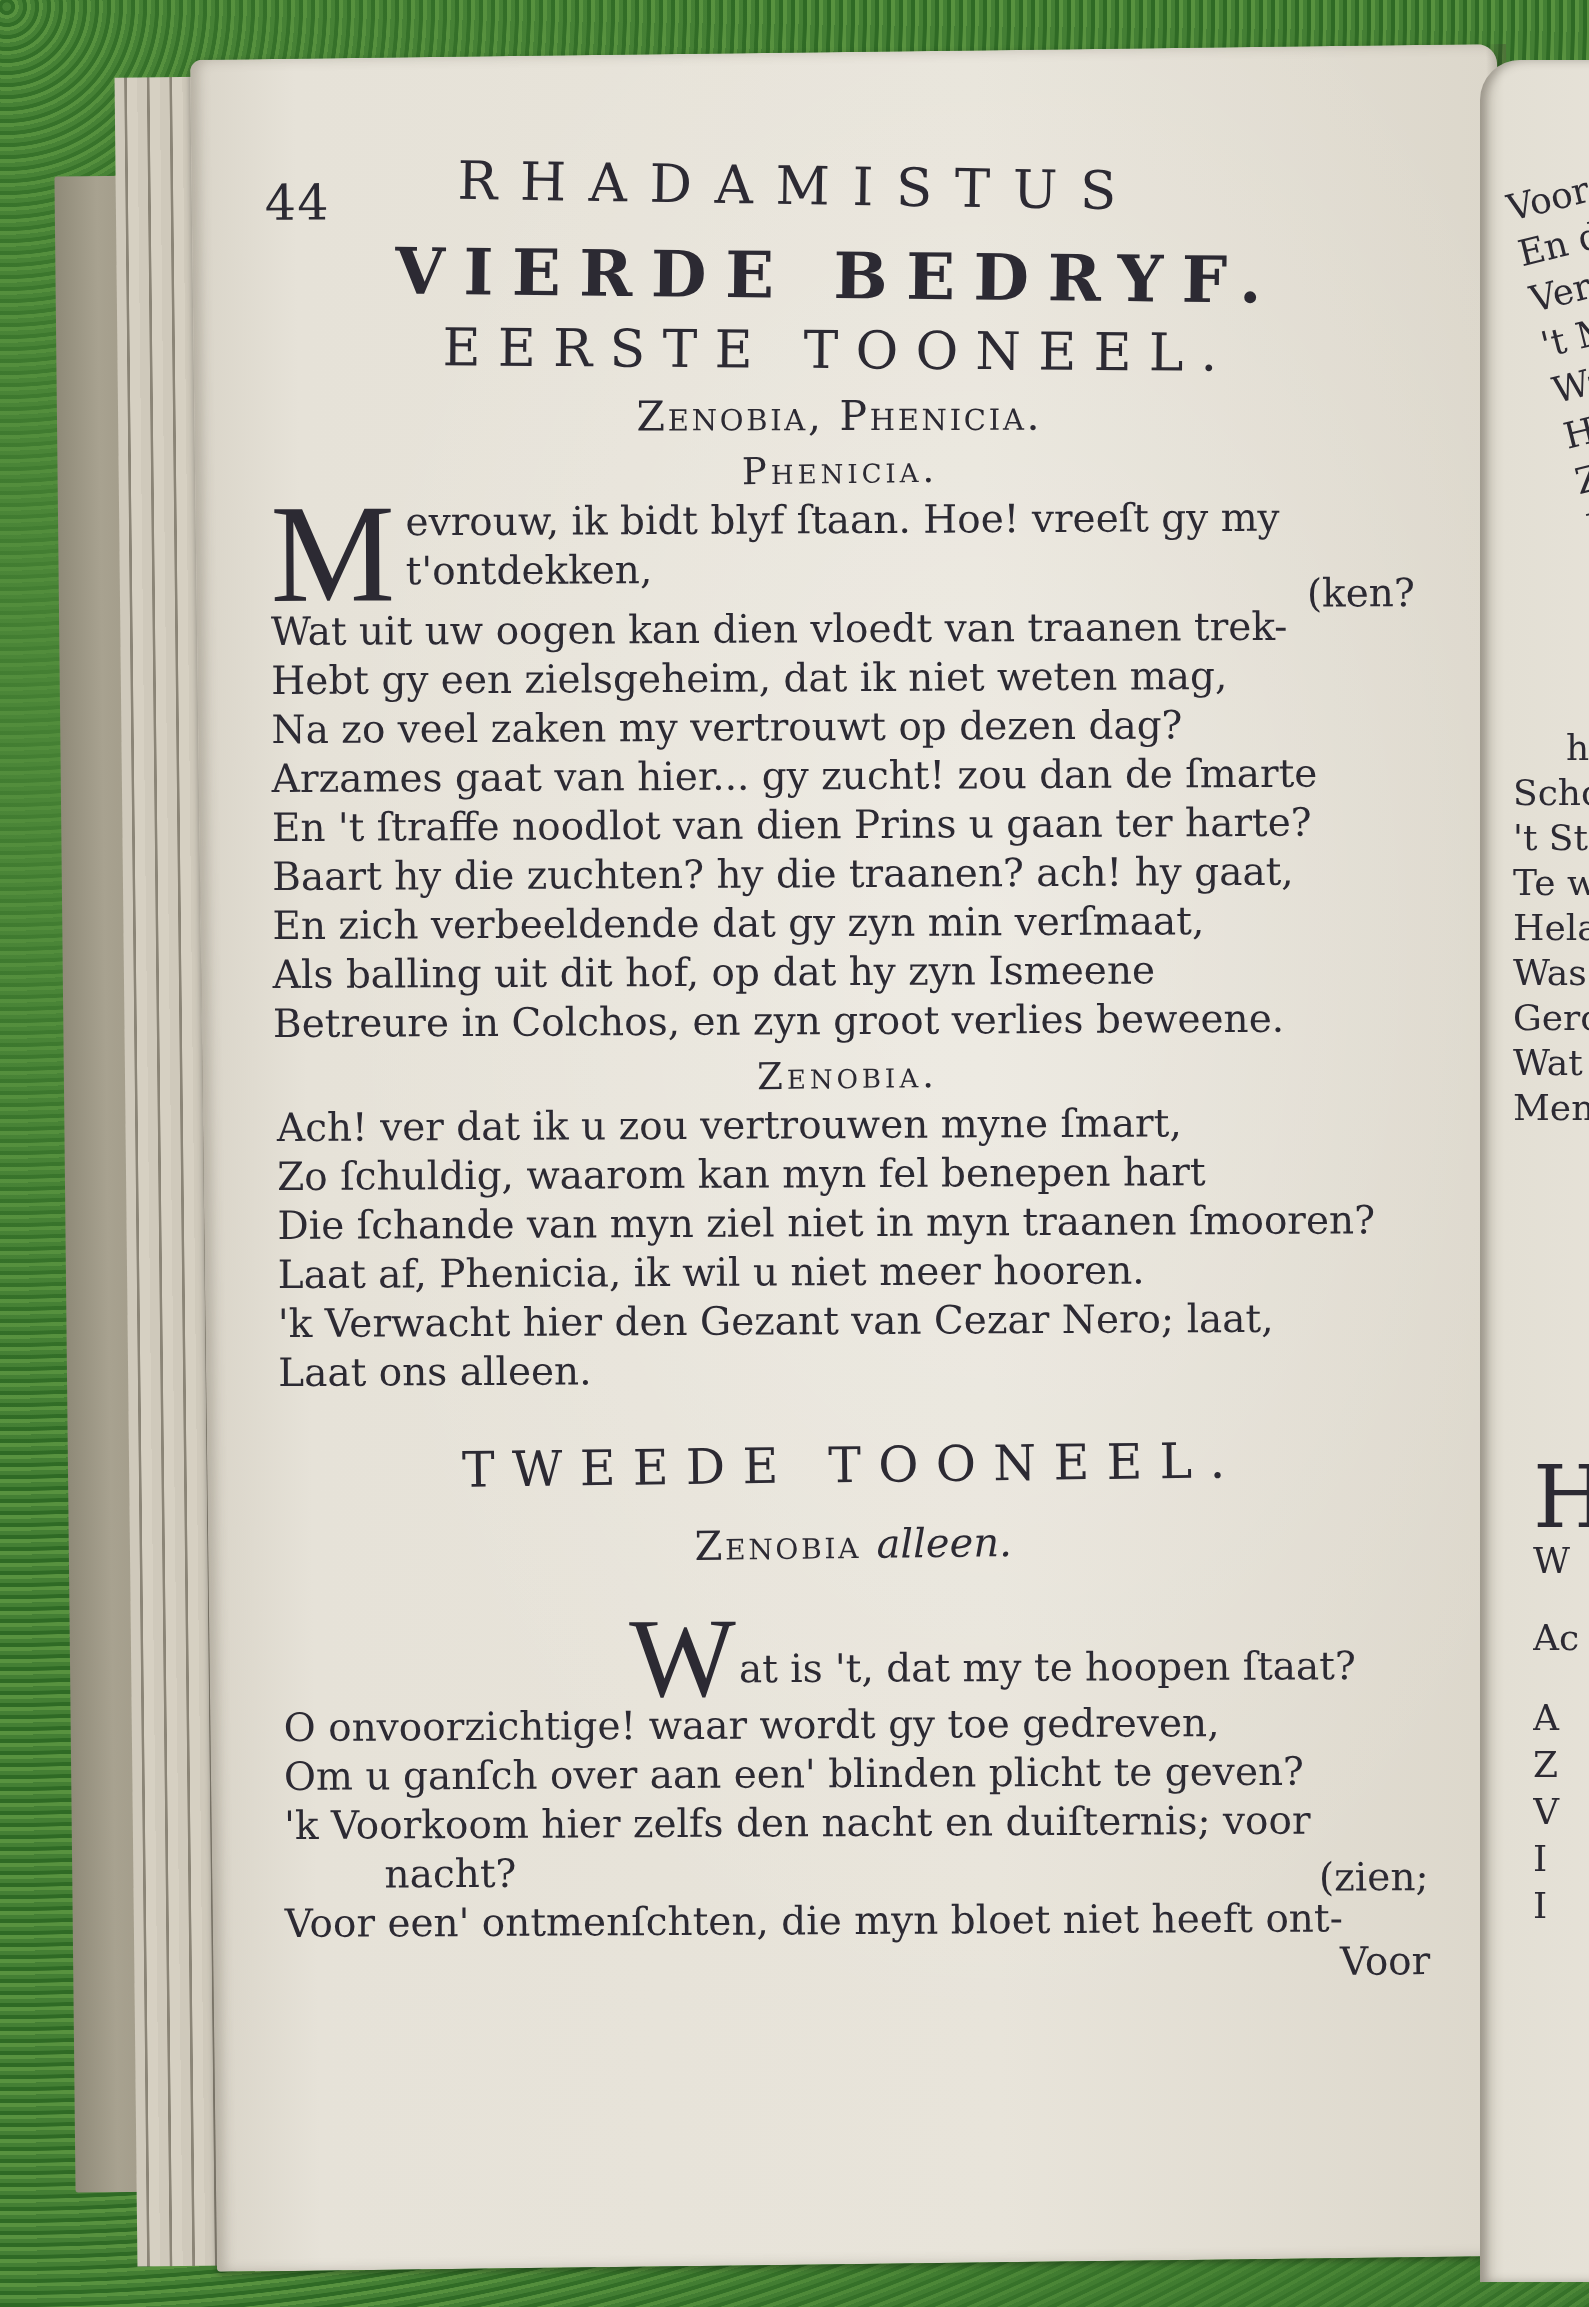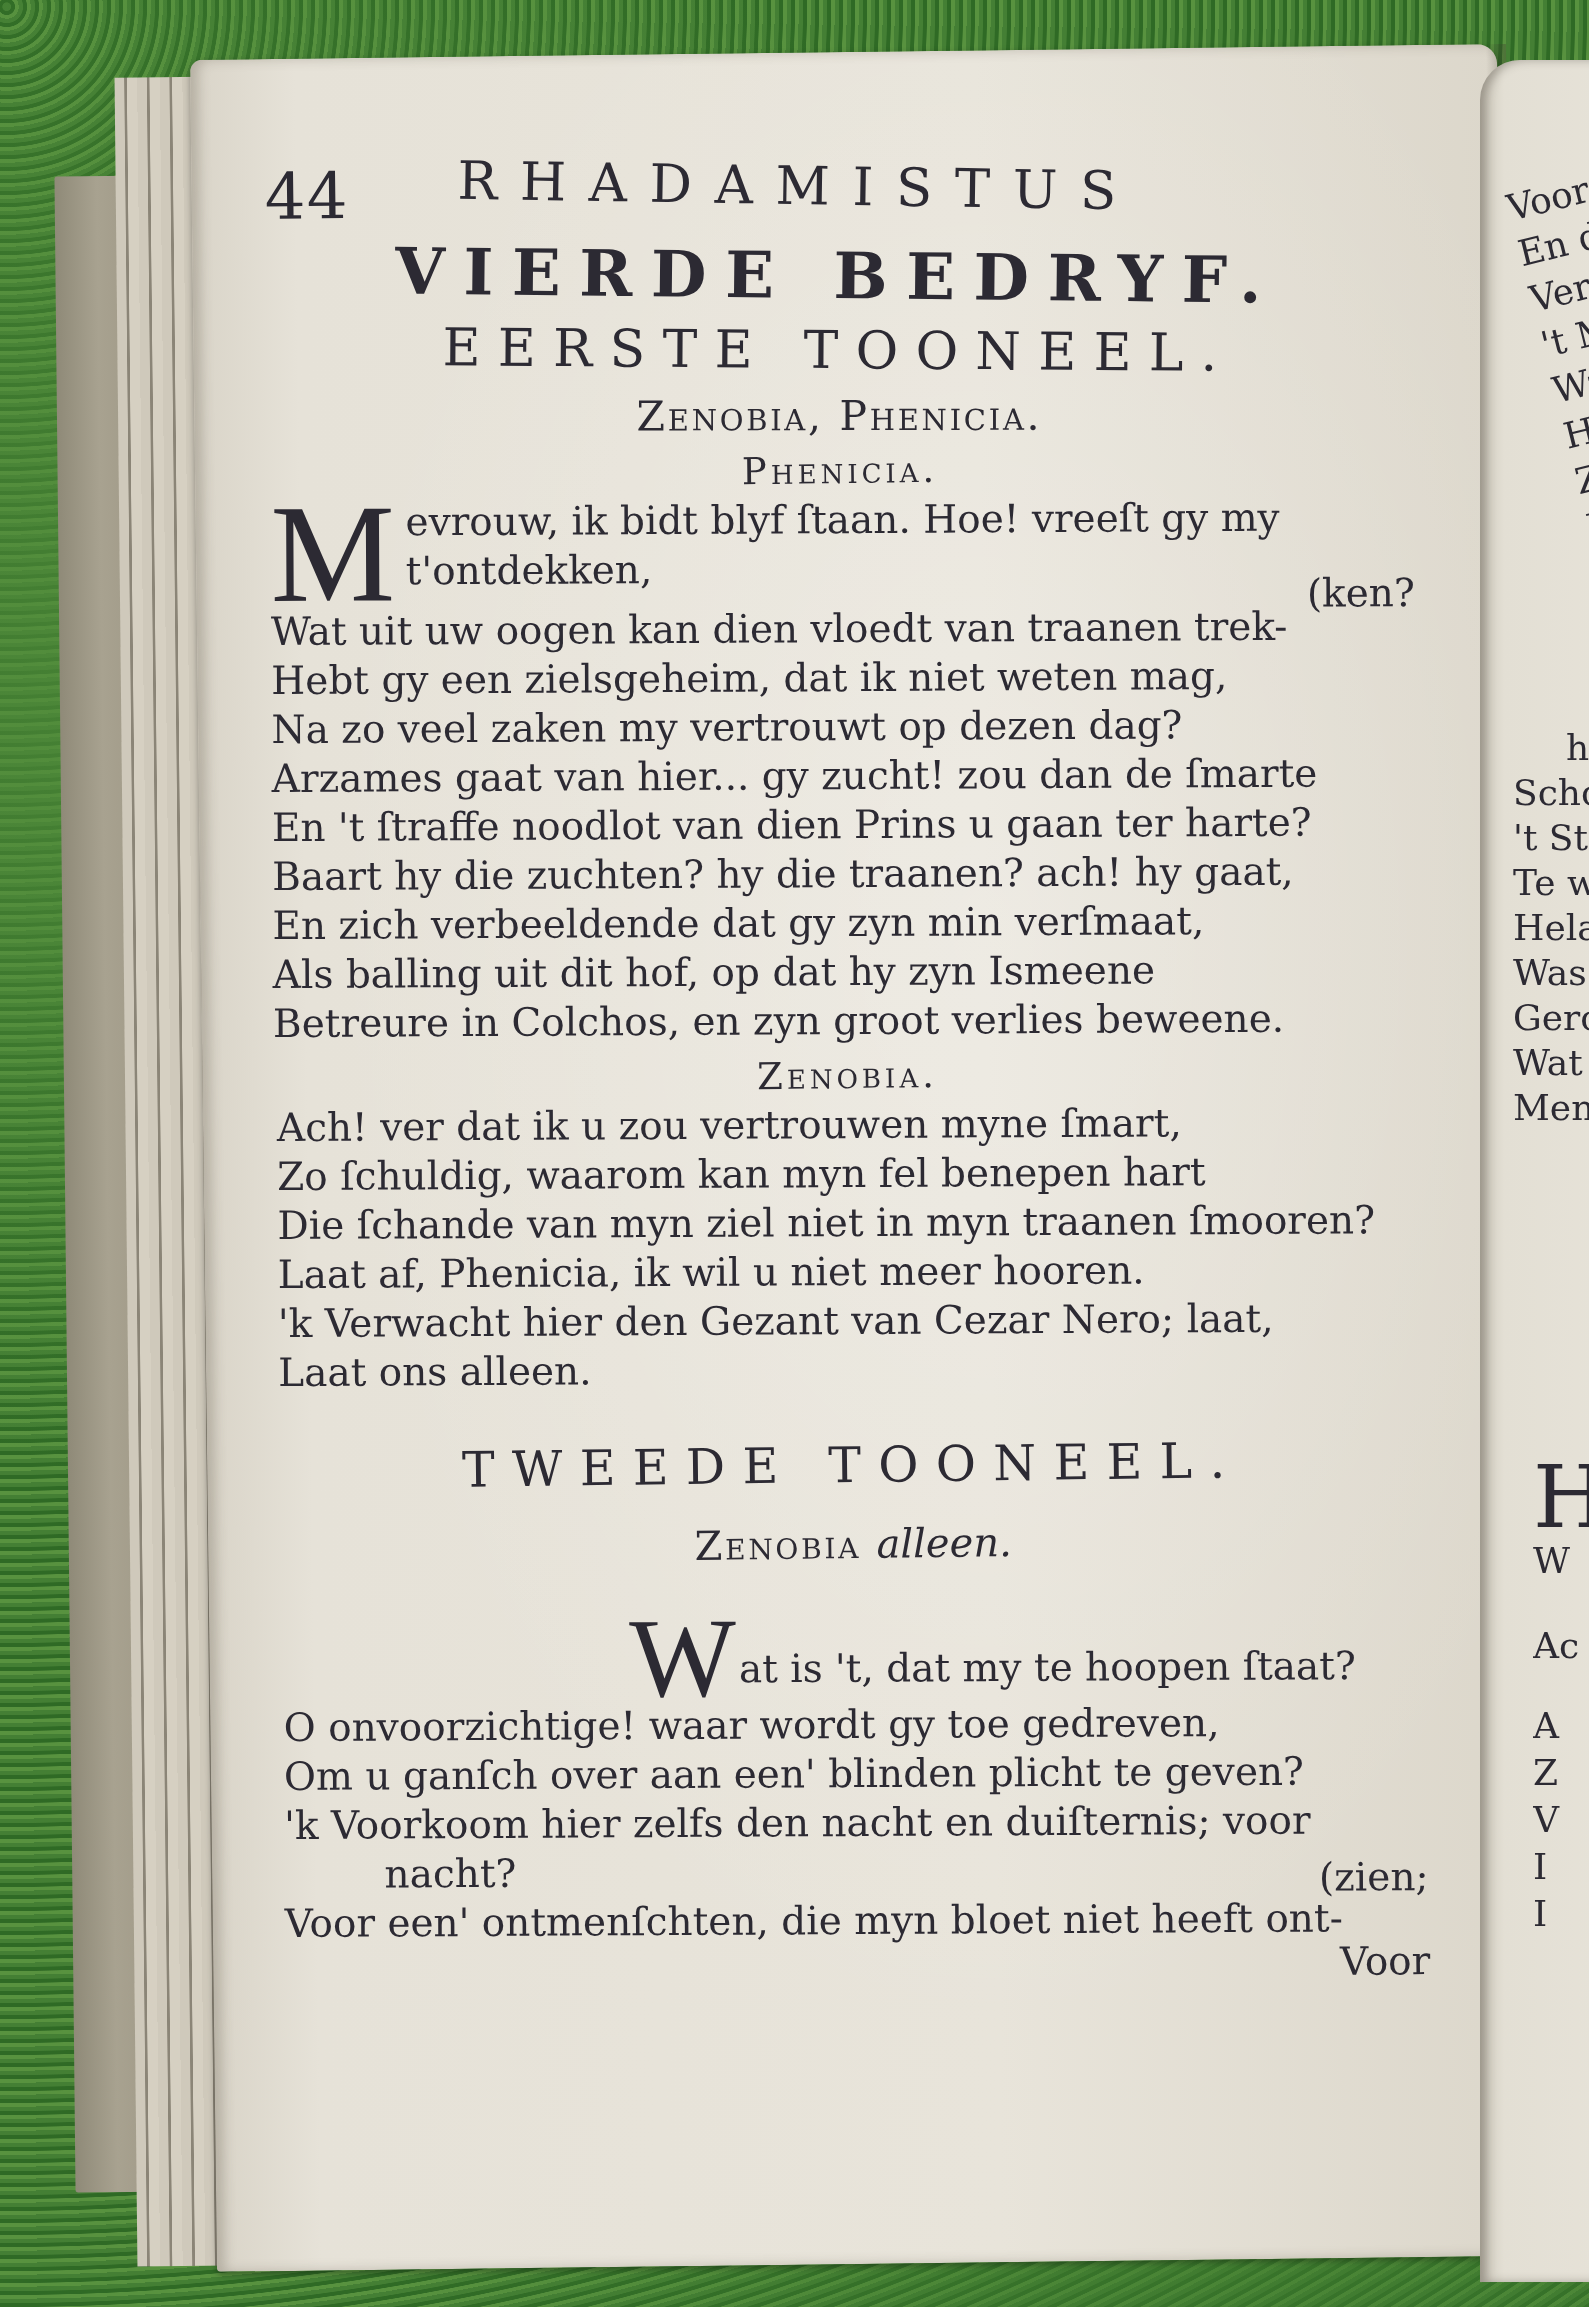--- a/index.html
+++ b/index.html
@@ -44,21 +44,21 @@
     box-shadow: inset 6.7px 0 9.3px rgba(60,55,45,0.35);
   }
   .content {
     position:absolute; left:73px; top:93px; width:1144px;
     color:#2c2a33;
   }
   .running-head {
     position:relative; height:80px;
   }
   .page-number {
-    position:absolute; left:0; top:8px; font-size:64px; letter-spacing:1.3px;
+    position:absolute; left:0; top:23px; font-size:49px; letter-spacing:1.3px;
   }
   .running-title {
     position:absolute; left:193px; top:0; font-size:53px; letter-spacing:22.6px;
     transform:rotate(1.6deg); transform-origin:0 50%;
   }
   .act-title {
     text-align:center; font-size:64px; letter-spacing:18.6px; margin-top:13.3px;
     transform:rotate(1.3deg); font-weight:bold;
   }
   .scene-title {
@@ -195,20 +195,20 @@
   <div>Helaa</div>
   <div>Was '</div>
   <div>Geroe</div>
   <div>Wat l</div>
   <div>Men</div>
 </div>
 
 <div class="right-lines3">
   <span class="big">H</span>
   <span class="s">W</span>
-  <span class="s" style="margin-top:38px">Ac</span>
+  <span class="s" style="margin-top:30px">Ac</span>
   <span class="s" style="margin-top:33px">A</span>
   <span class="s">Z</span>
   <span class="s">V</span>
   <span class="s">I</span>
   <span class="s">I</span>
 </div>
 
 
 </body></html>

